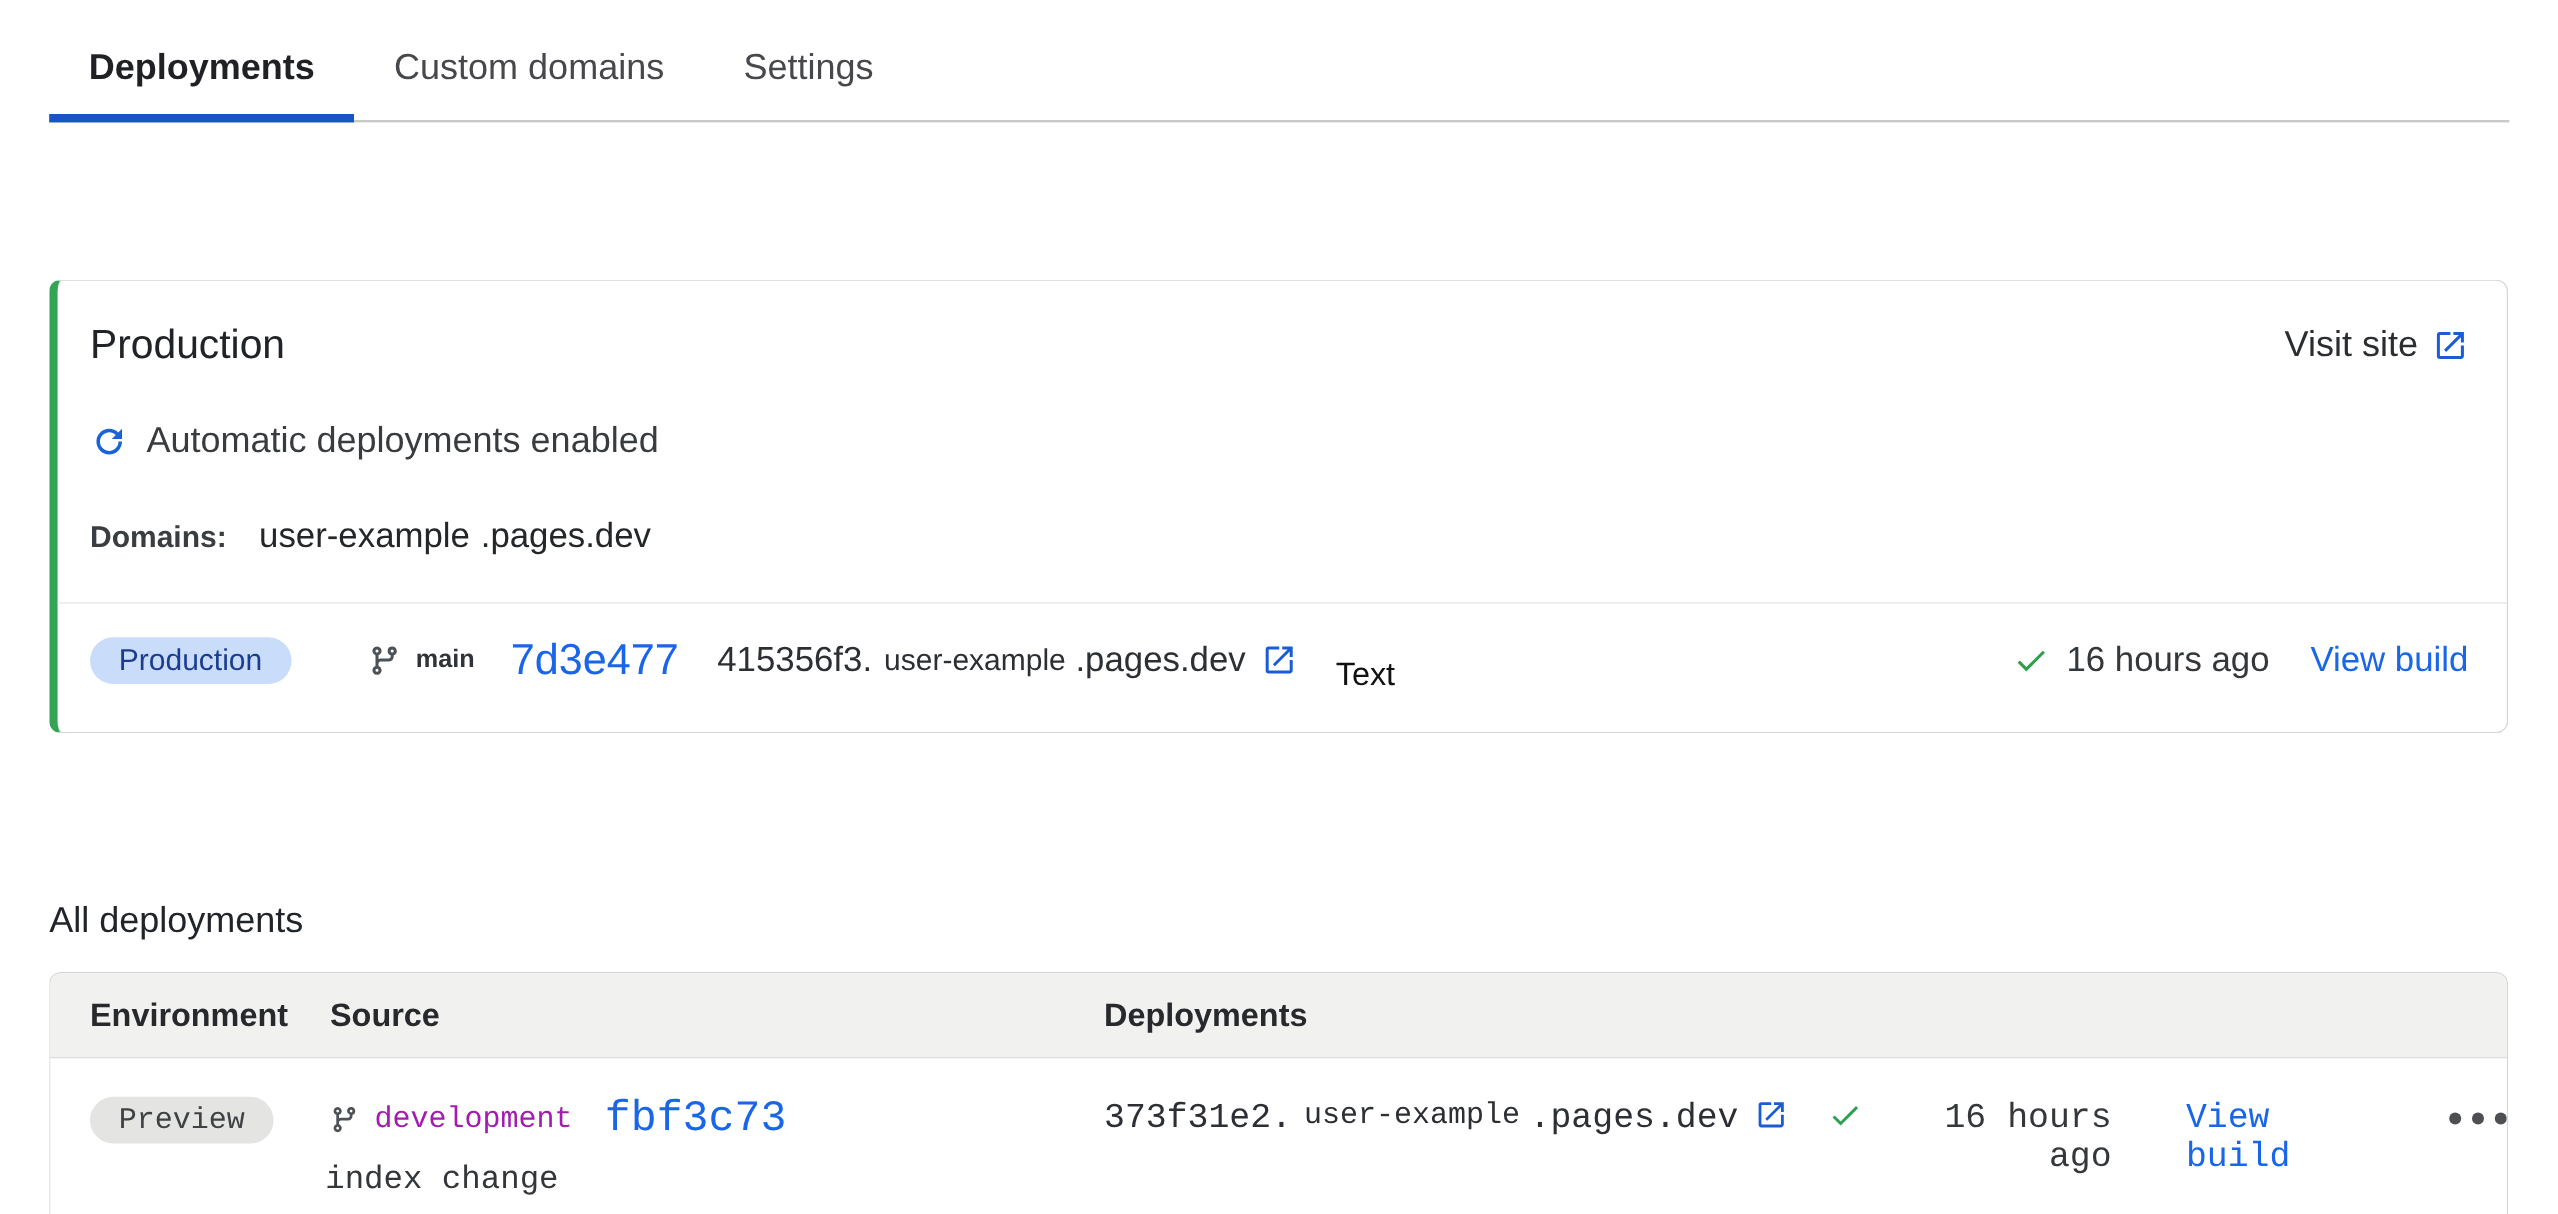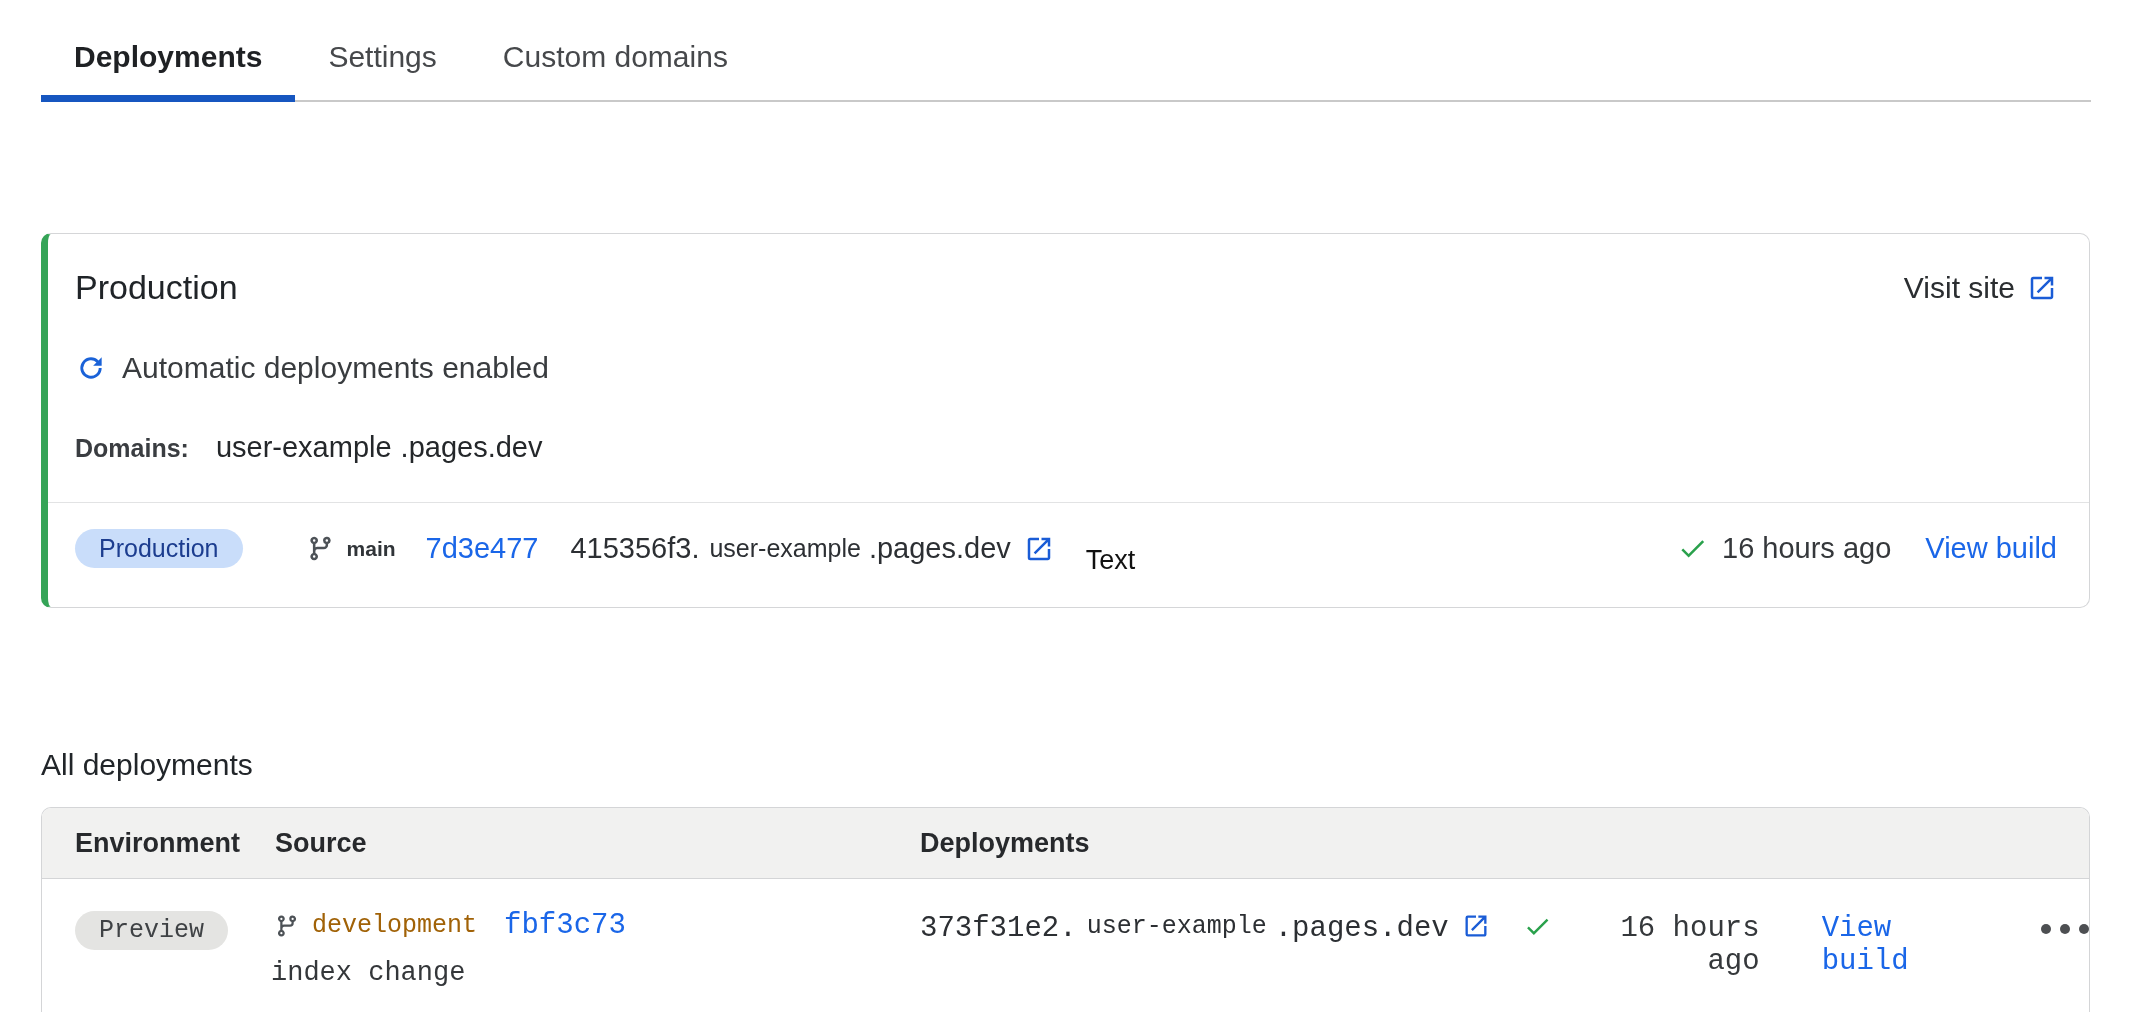--- a/index.html
+++ b/index.html
@@ -28,21 +28,21 @@
   .domain-name { font-size:29px; color:#24272a; }
   .domain-suffix { font-size:29px; color:#24272a; margin-left:9px; }
 
   .card-row { border-top:1px solid #e2e3e4; margin:38px -32px 0 -27px;
               padding:26px 32px 25px 27px; display:flex; align-items:center; }
   .badge { font-size:25px; padding:5px 24px; border-radius:999px; white-space:nowrap; }
   .badge-production { background:#c9ddfa; color:#1c3d8f; }
   .badge-preview { background:#e4e4e2; color:#3f4245; }
   .branch-group { display:flex; align-items:center; gap:13px; margin-left:64px; }
   .branch-name { font-size:21px; font-weight:700; color:#303438; }
-  .sha-link { font-size:29px; color:#1a66e8; margin-left:30px; cursor:pointer; text-decoration:none; }
+  .sha-link { font-size:36px; color:#1a66e8; margin-left:30px; cursor:pointer; text-decoration:none; }
   .url-group { display:flex; align-items:center; margin-left:32px; }
   .url-id { font-size:29px; color:#2c2f33; }
   .url-name { font-size:25px; color:#2c2f33; margin-left:10px; }
   .url-suffix { font-size:29px; color:#2c2f33; margin-left:8px; }
   .url-group .ext-ic { margin-left:13px; cursor:pointer; }
   .note-text { font-size:27px; color:#111; margin-left:32px; transform:translateY(12px); }
   .status-group { margin-left:auto; display:flex; align-items:center; }
   .time-text { font-size:29px; color:#35383b; margin-left:14px;text-align:right; }
   .view-build { font-size:29px; color:#1a66e8; margin-left:34px; cursor:pointer; }
 
@@ -51,41 +51,41 @@
   .table { margin:0 42px 0 41px; border:1px solid #d4d5d7; border-bottom:none;
            border-radius:10px 10px 0 0; overflow:hidden; }
   .thead { display:grid; grid-template-columns:200px 645px 603px 1fr;
            background:#f1f1f0; border-bottom:1px solid #d4d5d7;
            padding-left:33px; height:71px; align-items:center;
            font-size:27px; font-weight:700; color:#27292c; }
   .trow { display:grid; grid-template-columns:200px 645px 603px 1fr;
           padding:30px 0 34px 33px; background:#fff; border-bottom:1px solid #d6d7d8;font-family:Liberation Mono, monospace; }
   .cell-env .badge { display:inline-block; margin-top:2px; }
   .src-line1 { display:flex; align-items:center; }
-  .src-branch { font-size:25px; color:#a16207; margin-left:13px; }
+  .src-branch { font-size:25px; color:#a21caf; margin-left:13px; }
   .src-line1 .sha-link { margin-left:27px; }
   .commit-msg { font-size:27px; color:#34373a; margin-top:16px; margin-left:-4px; }
   .cell-dep { display:flex; align-items:flex-start; padding-top:3px; }
   .cell-status { display:flex; align-items:flex-start; padding-top:3px; }
   .cell-status .view-build { margin-left:62px; }
   .menu-btn { margin-left:58px; display:flex; gap:9px; align-items:center; cursor:pointer;
               padding-top:12px; }
   .menu-btn i { width:10px; height:10px; border-radius:50%; background:#4d4f52; display:block; }
   .row-cut { height:8px; background:#fff; border-left:7px solid #35a457; }
 
   .ic { flex:none; display:inline-flex; }
   svg { display:block; }
 </style>
 </head>
 <body>
 
 <div class="tabbar">
   <div class="tab active">Deployments</div>
+  <div class="tab">Custom domains</div>
   <div class="tab">Settings</div>
-  <div class="tab">Custom domains</div>
 </div>
 
 <div class="card">
   <div class="card-head">
     <div class="card-title">Production</div>
     <div class="visit-site">
       <span>Visit site</span>
       <span class="ic">
         <svg width="30" height="30" viewBox="0 0 24 24" fill="#1a5cd6">
           <path d="M19 19H5V5h7V3H5a2 2 0 0 0-2 2v14a2 2 0 0 0 2 2h14c1.1 0 2-.9 2-2v-7h-2v7zM14 3v2h3.59l-9.83 9.83 1.41 1.41L19 6.41V10h2V3h-7z"></path>

